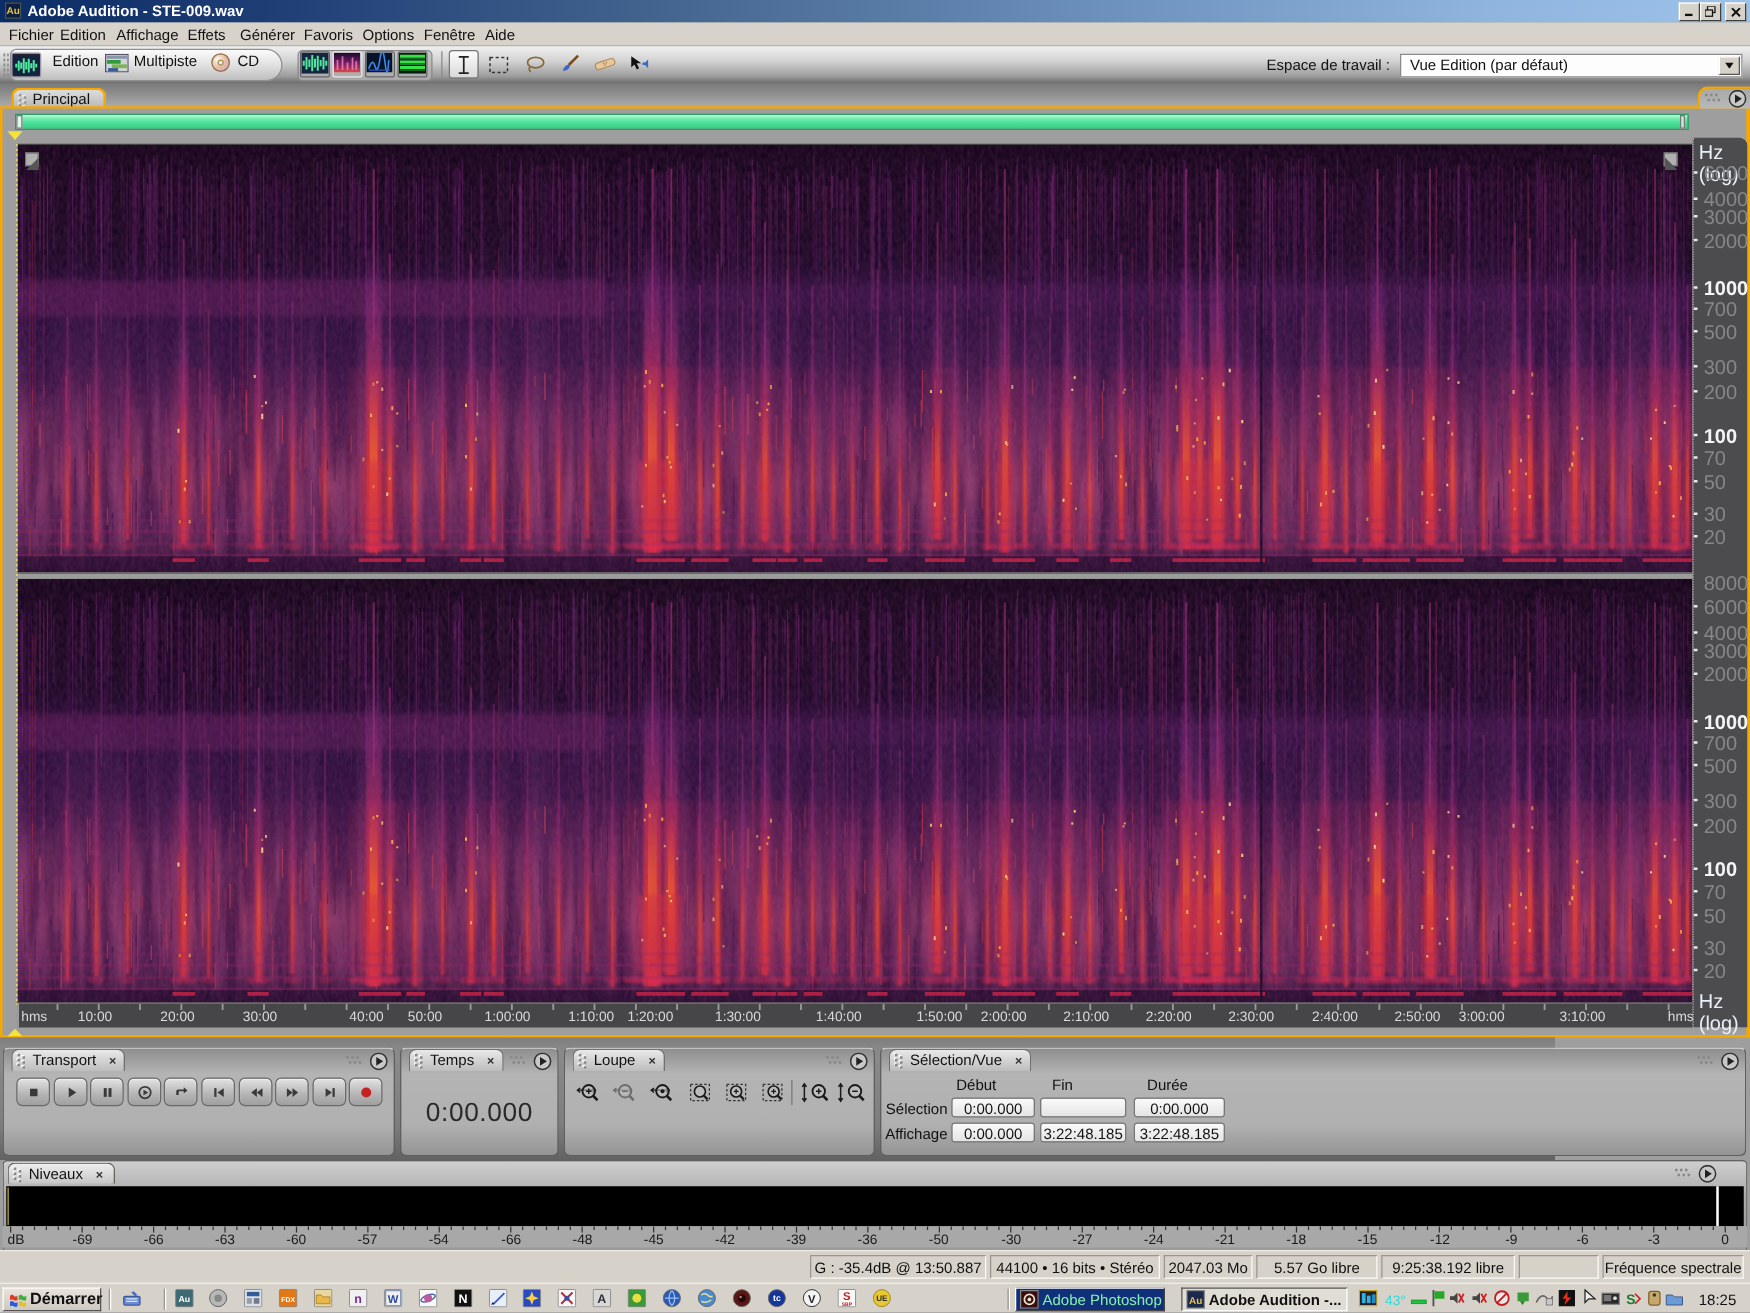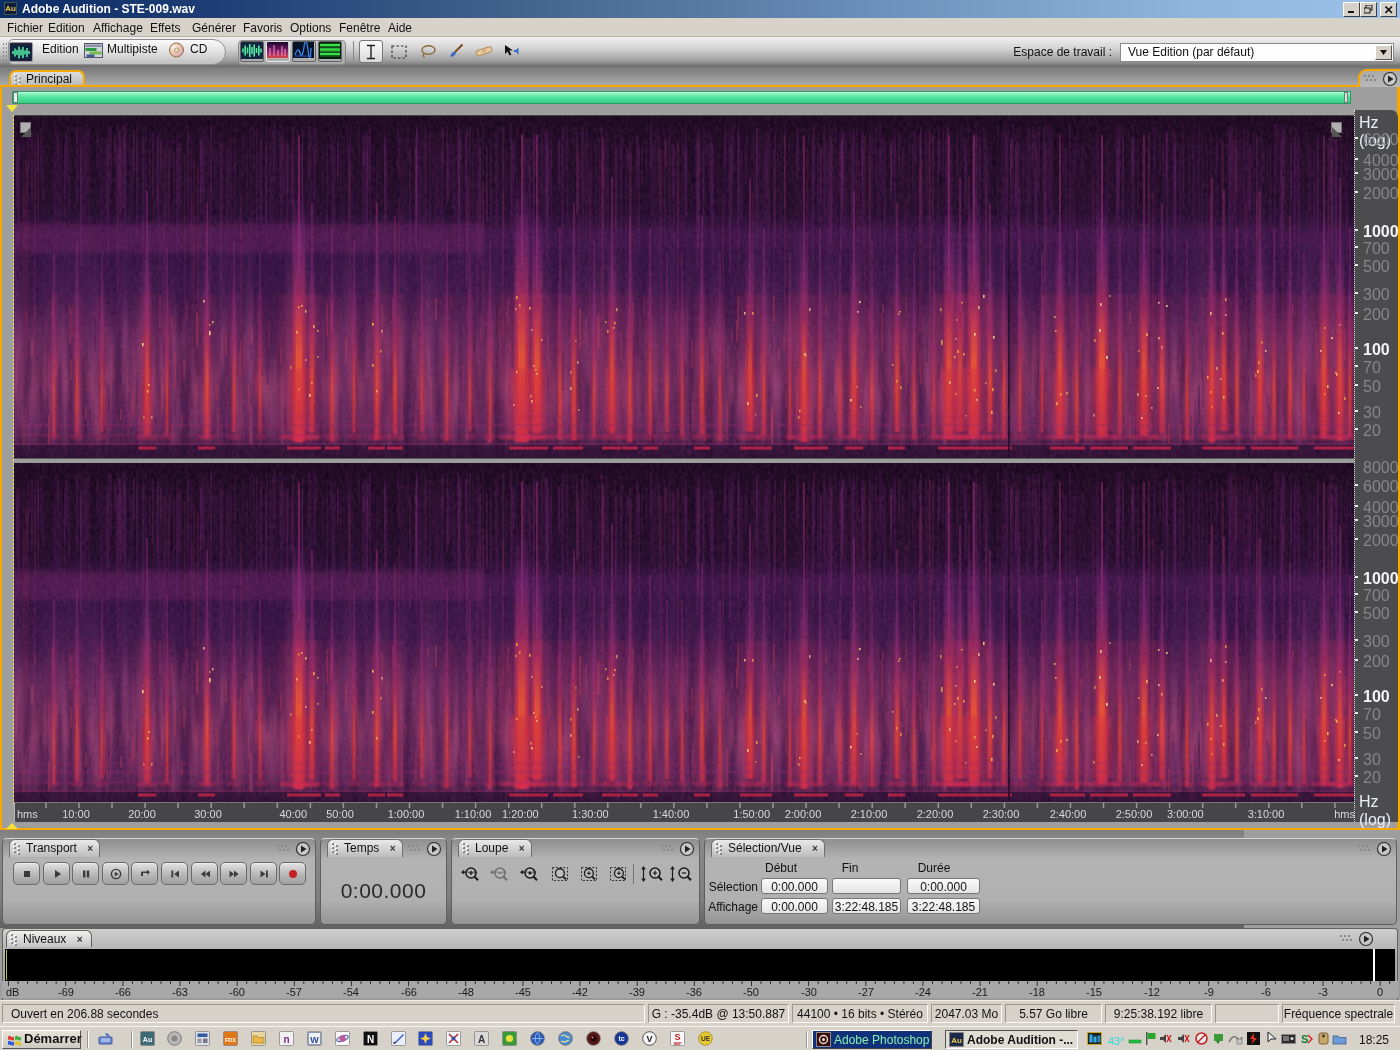--- a/index.html
+++ b/index.html
@@ -1327,21 +1327,20 @@
     <div class="nlab" style="left:1125px;width:50px">-12</div>
     <div class="nlab" style="left:1182px;width:50px">-9</div>
     <div class="nlab" style="left:1239px;width:50px">-6</div>
     <div class="nlab" style="left:1296px;width:50px">-3</div>
     <div class="nlab" style="left:1353px;width:50px">0</div>
     <svg width="1396" height="8" style="position:absolute;left:0;top:0">
       <path d="M6.5 0V5M16.1 0V3M25.6 0V3M35.1 0V3M44.6 0V3M54.2 0V3M63.7 0V5M73.2 0V3M82.8 0V3M92.3 0V3M101.8 0V3M111.3 0V3M120.9 0V5M130.4 0V3M139.9 0V3M149.4 0V3M159.0 0V3M168.5 0V3M178.0 0V5M187.5 0V3M197.1 0V3M206.6 0V3M216.1 0V3M225.6 0V3M235.2 0V5M244.7 0V3M254.2 0V3M263.7 0V3M273.3 0V3M282.8 0V3M292.3 0V5M301.8 0V3M311.3 0V3M320.9 0V3M330.4 0V3M339.9 0V3M349.4 0V5M359.0 0V3M368.5 0V3M378.0 0V3M387.5 0V3M397.1 0V3M406.6 0V5M416.1 0V3M425.6 0V3M435.2 0V3M444.7 0V3M454.2 0V3M463.7 0V5M473.3 0V3M482.8 0V3M492.3 0V3M501.8 0V3M511.4 0V3M520.9 0V5M530.4 0V3M539.9 0V3M549.5 0V3M559.0 0V3M568.5 0V3M578.0 0V5M587.6 0V3M597.1 0V3M606.6 0V3M616.1 0V3M625.7 0V3M635.2 0V5M644.7 0V3M654.2 0V3M663.8 0V3M673.3 0V3M682.8 0V3M692.3 0V5M701.9 0V3M711.4 0V3M720.9 0V3M730.4 0V3M740.0 0V3M749.5 0V5M759.0 0V3M768.5 0V3M778.1 0V3M787.6 0V3M797.1 0V3M806.6 0V5M816.2 0V3M825.7 0V3M835.2 0V3M844.7 0V3M854.3 0V3M863.8 0V5M873.3 0V3M882.8 0V3M892.4 0V3M901.9 0V3M911.4 0V3M920.9 0V5M930.5 0V3M940.0 0V3M949.5 0V3M959.0 0V3M968.6 0V3M978.1 0V5M987.6 0V3M997.1 0V3M1006.7 0V3M1016.2 0V3M1025.7 0V3M1035.2 0V5M1044.8 0V3M1054.3 0V3M1063.8 0V3M1073.3 0V3M1082.9 0V3M1092.4 0V5M1101.9 0V3M1111.4 0V3M1121.0 0V3M1130.5 0V3M1140.0 0V3M1149.5 0V5M1159.1 0V3M1168.6 0V3M1178.1 0V3M1187.6 0V3M1197.2 0V3M1206.7 0V5M1216.2 0V3M1225.8 0V3M1235.3 0V3M1244.8 0V3M1254.3 0V3M1263.9 0V5M1273.4 0V3M1282.9 0V3M1292.4 0V3M1302.0 0V3M1311.5 0V3M1321.0 0V5M1330.5 0V3M1340.1 0V3M1349.6 0V3M1359.1 0V3M1368.6 0V3M1378.2 0V5M1387.7 0V3" stroke="#333" stroke-width="1"></path>
     </svg>
   </div>
 <div id="status">
-    <div class="seg" style="left:2px;width:643px;text-align:left;padding-left:8px;">Ouvert en 206.88 secondes</div>
     <div class="seg" style="left:648px;width:141px;text-align:center;">G : -35.4dB @  13:50.887</div>
     <div class="seg" style="left:792px;width:136px;text-align:center;">44100 • 16 bits • Stéréo</div>
     <div class="seg" style="left:931px;width:71px;text-align:center;">2047.03 Mo</div>
     <div class="seg" style="left:1005px;width:97px;text-align:center;">5.57 Go libre</div>
     <div class="seg" style="left:1105px;width:107px;text-align:center;">9:25:38.192 libre</div>
     <div class="seg" style="left:1215px;width:64px;text-align:center;"></div>
     <div class="seg" style="left:1282px;width:113px;text-align:center;">Fréquence spectrale</div>
   </div>
 <div id="taskbar">
   <div id="startbtn">Démarrer<svg width="15" height="15" style="position:absolute;left:4px;top:2px">

